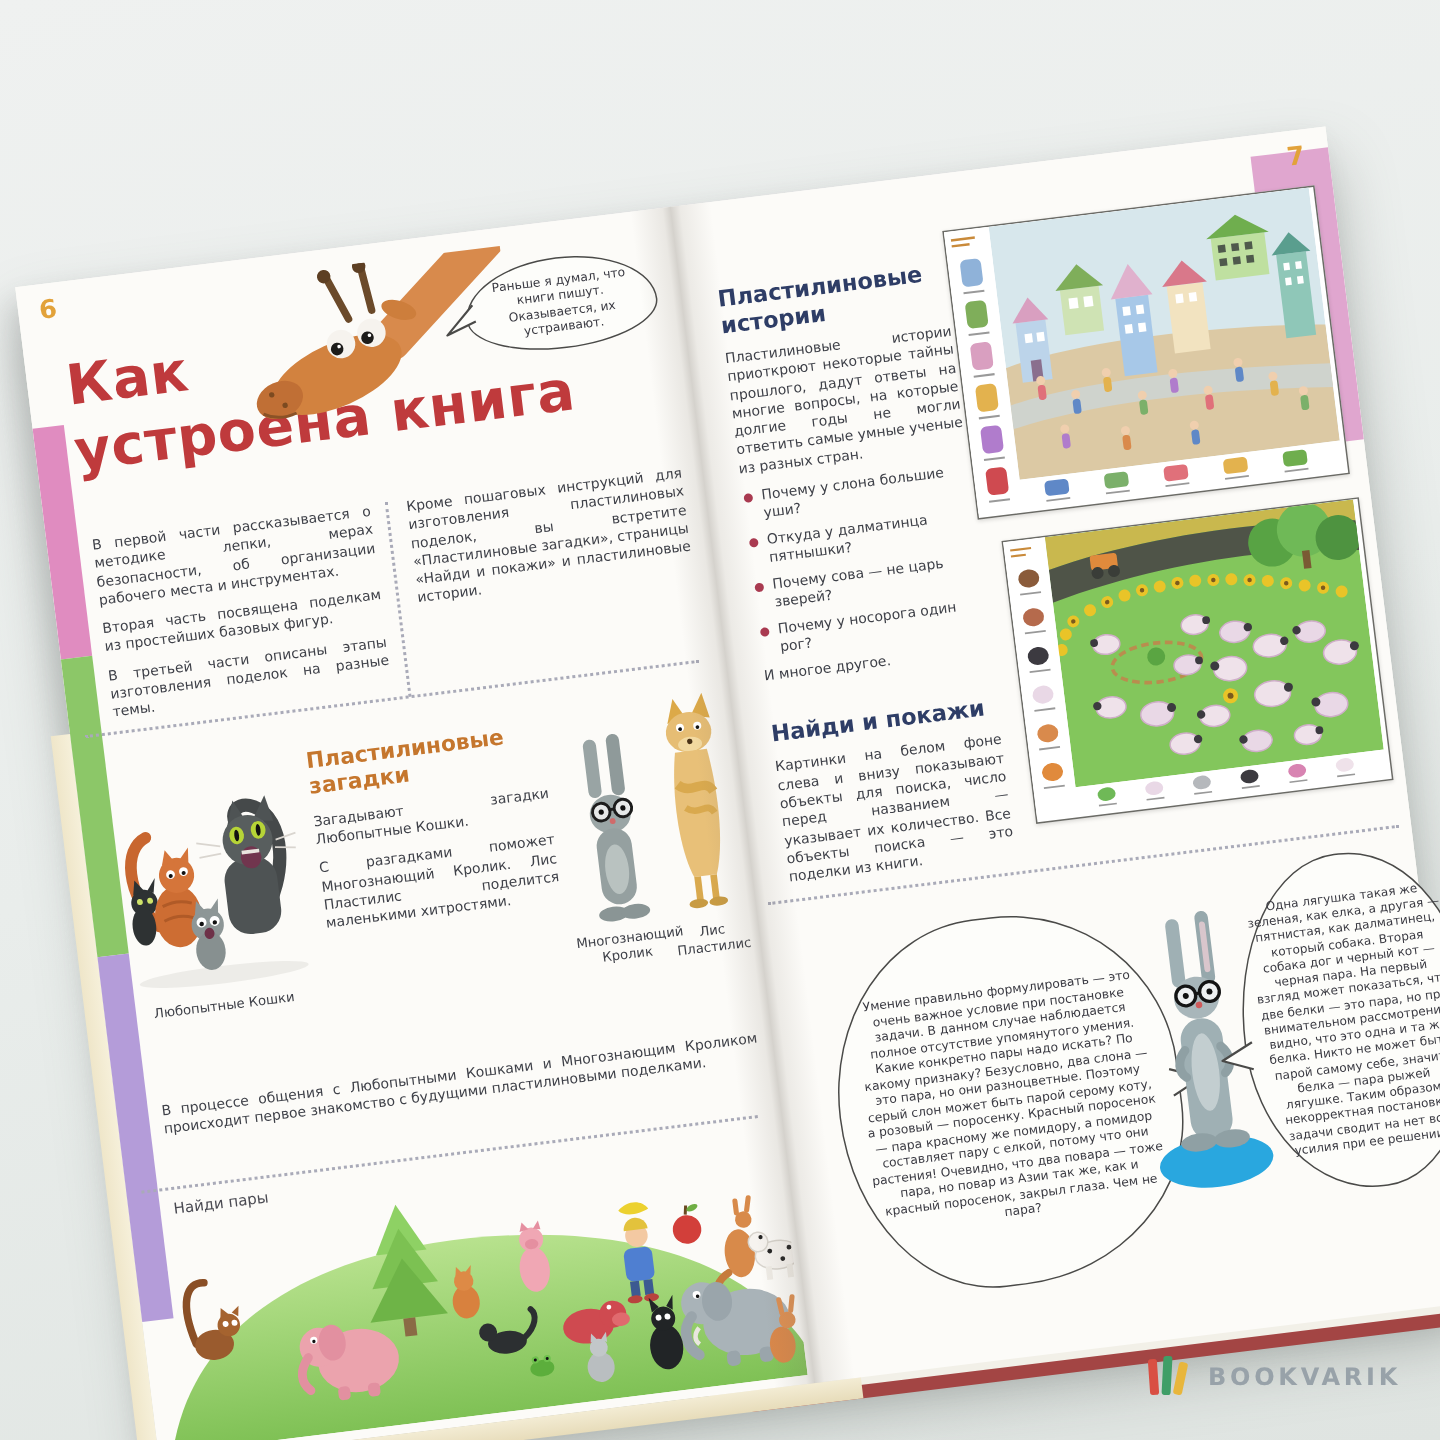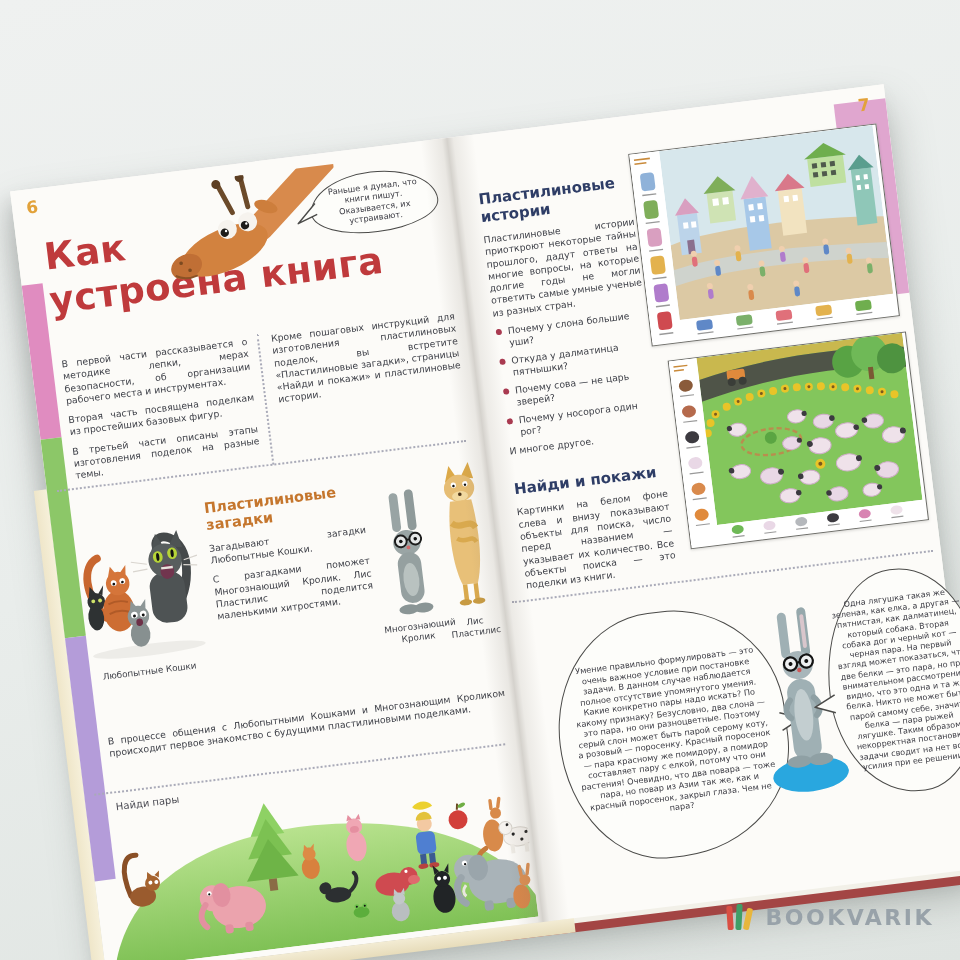--- a/index.html
+++ b/index.html
@@ -74,21 +74,21 @@
     position:absolute;background:#fdfdfa;border:1.6px solid #4a4a48;
     display:flex;align-items:center;justify-content:center;text-align:center;
     font-size:8.2px;line-height:1.28;color:#3a3a42;padding:16px 14px;box-sizing:border-box;
   }
   .bubble-big{left:38px;top:14px;width:228px;height:246px;border-radius:48% 52% 55% 45% / 52% 48% 46% 54%;}
   .bubble-small{left:312px;top:0px;width:152px;height:224px;border-radius:50% 50% 46% 54% / 54% 46% 52% 48%;font-size:8.0px;padding:14px 10px;}
   .tail{position:absolute;overflow:visible;}
   .rabbit2-wrap{position:absolute;left:244px;top:22px;width:80px;height:200px;}
   
   .watermark{position:absolute;right:26px;bottom:28px;display:flex;align-items:center;gap:7px;}
-  .watermark .wm-text{font-size:22px;font-weight:bold;color:#98a2a9;letter-spacing:2.5px;}
+  .watermark .wm-text{font-size:16px;font-weight:bold;color:#98a2a9;letter-spacing:2.5px;}
   .giraffe-bubble{
     position:absolute;left:296px;top:24px;width:128px;background:#fdfdfa;border:1.4px solid #4a4a48;
     border-radius:50% 50% 50% 50%/58% 58% 42% 42%;padding:9px 8px;box-sizing:border-box;
     font-size:8.2px;line-height:1.25;color:#3a3a42;text-align:center;z-index:3;
   }
   .giraffe-svg{position:absolute;left:148px;top:12px;z-index:2;}
 </style>
 </head>
 <body>
 

